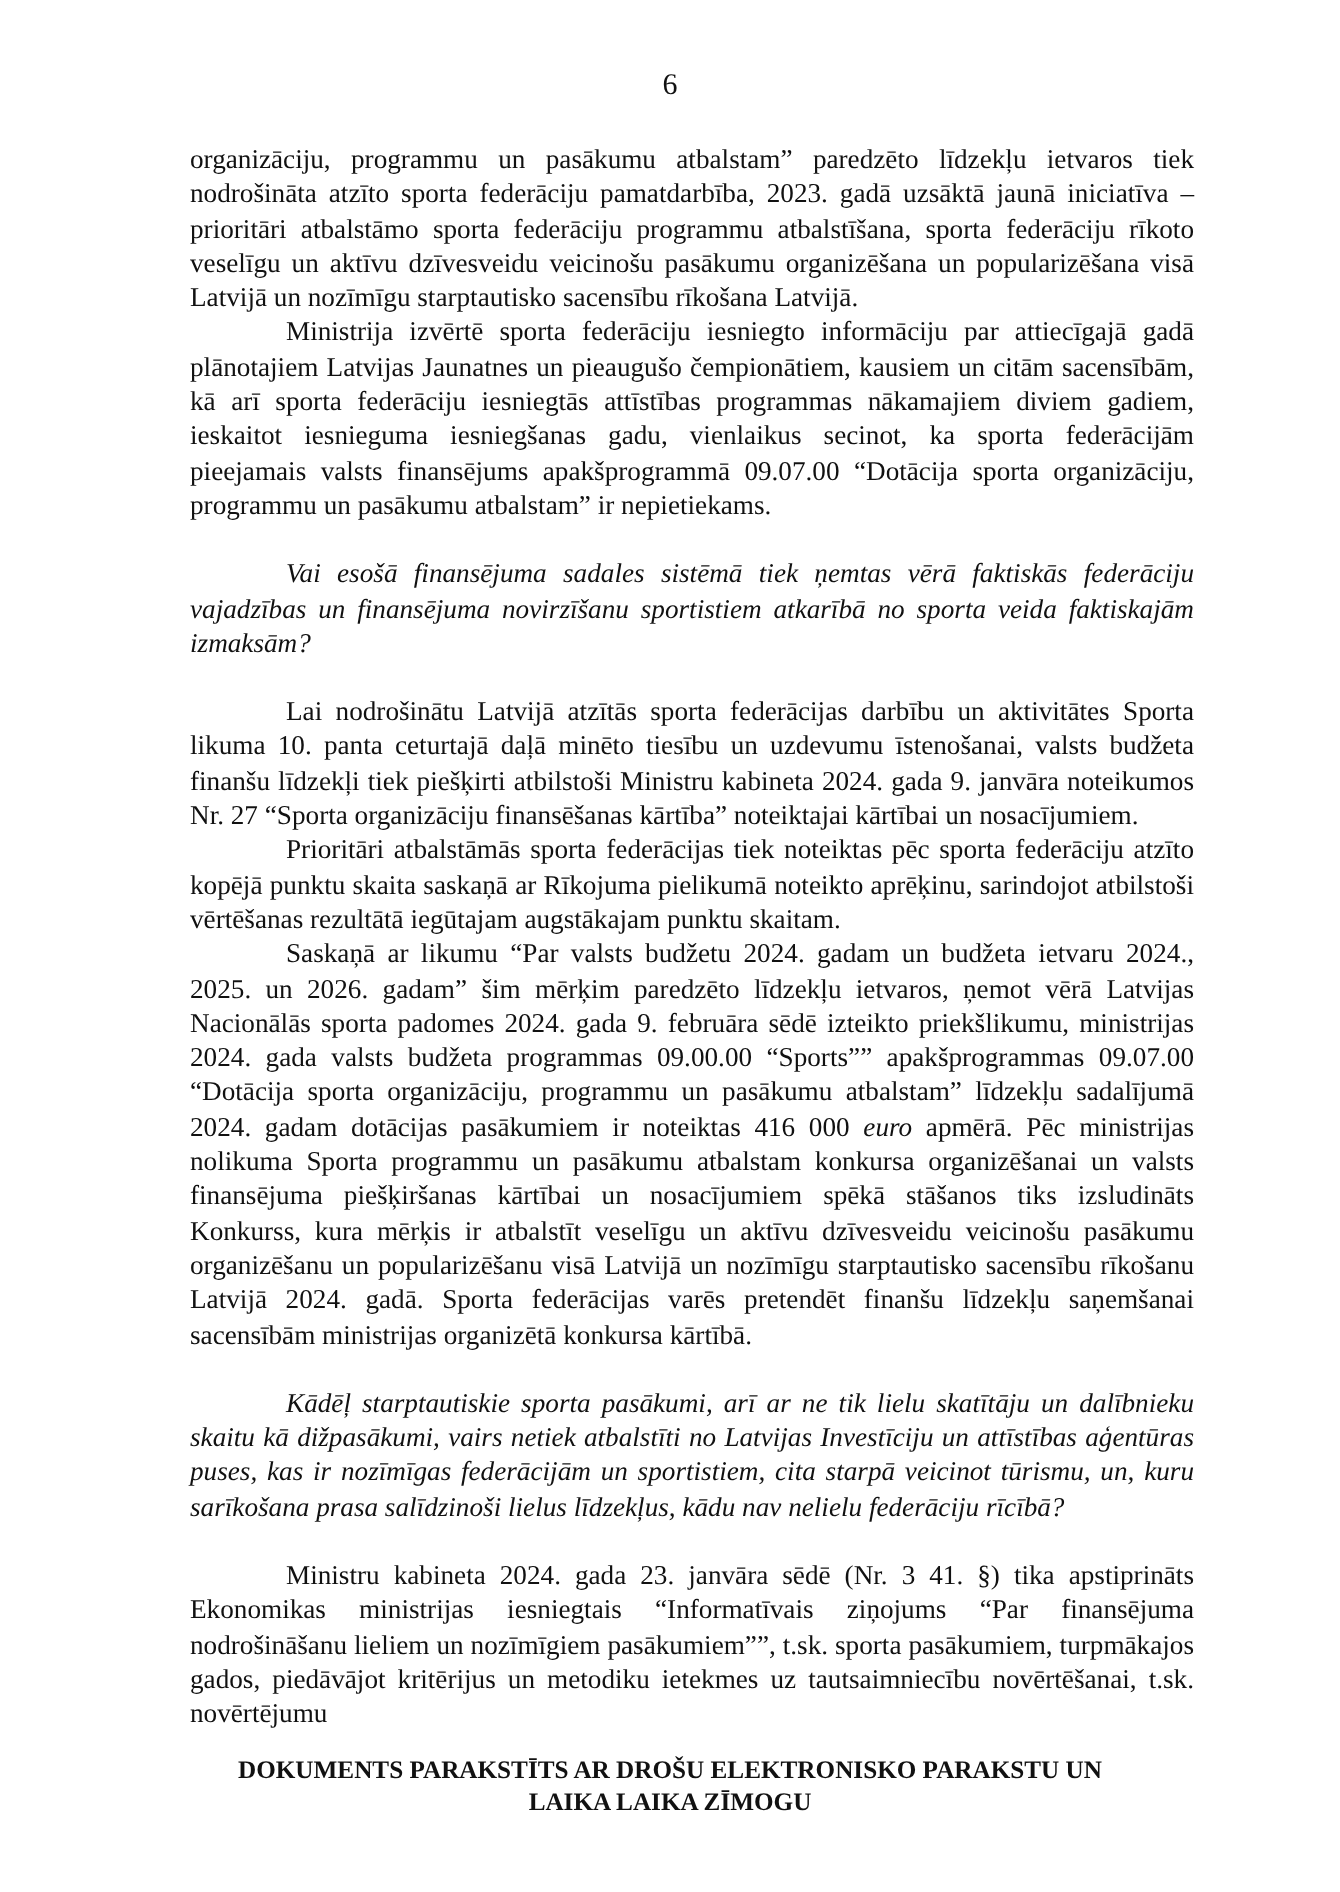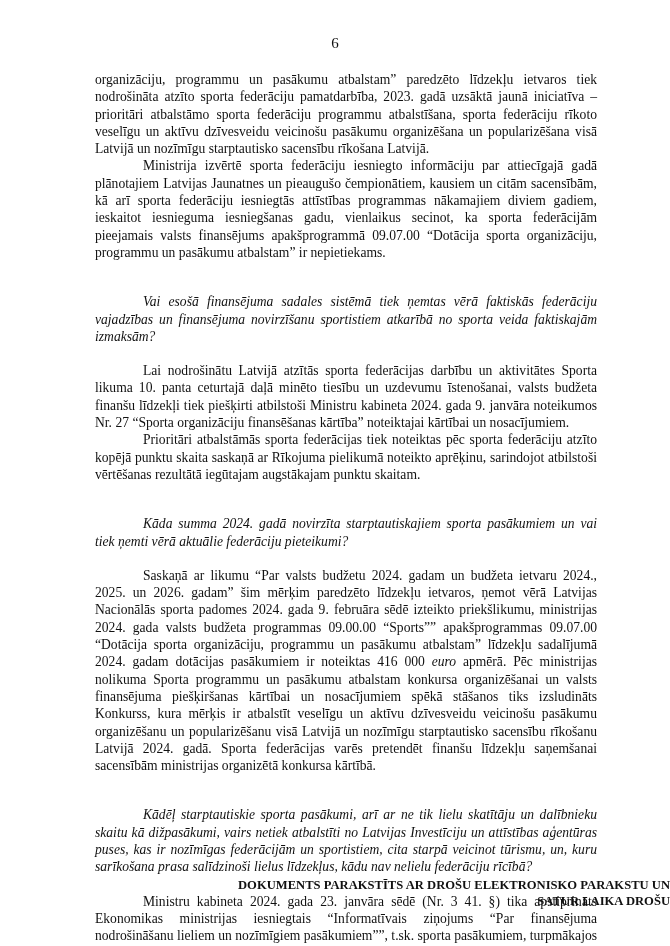--- a/index.html
+++ b/index.html
@@ -13,43 +13,42 @@
   }
   .page-number {
     position: absolute; top: 35px; left: 0; width: 670px; text-align: center;
     font-size: 15px;
   }
   .body {
     position: absolute; left: 95px; top: 71px; width: 502px;
   }
   p { margin: 0; text-align: justify; text-align-last: left; }
   .indent { text-indent: 48px; }
-  .q { font-style: italic; margin-top: 32px; margin-bottom: 17px; }
+  .q { font-style: italic; margin-top: 17px; margin-bottom: 17px; }
   .footer {
-    position: absolute; left: 0; top: 878px; width: 670px; text-align: right;
+    position: absolute; left: 0; top: 878px; width: 670px; text-align: center;
     font-weight: bold; font-size: 12.6px; line-height: 15.5px;
     font-family: "Liberation Serif", "DejaVu Serif", serif;
   }
   em { font-style: italic; }
 </style>
 </head>
 <body>
 
 <div class="page">
   <div class="page-number">6</div>
 
   <div class="body">
     <p>organizāciju, programmu un pasākumu atbalstam” paredzēto līdzekļu ietvaros tiek nodrošināta atzīto sporta federāciju pamatdarbība, 2023. gadā uzsāktā jaunā iniciatīva – prioritāri atbalstāmo sporta federāciju programmu atbalstīšana, sporta federāciju rīkoto veselīgu un aktīvu dzīvesveidu veicinošu pasākumu organizēšana un popularizēšana visā Latvijā un nozīmīgu starptautisko sacensību rīkošana Latvijā.</p>
     <p class="indent">Ministrija izvērtē sporta federāciju iesniegto informāciju par attiecīgajā gadā plānotajiem Latvijas Jaunatnes un pieaugušo čempionātiem, kausiem un citām sacensībām, kā arī sporta federāciju iesniegtās attīstības programmas nākamajiem diviem gadiem, ieskaitot iesnieguma iesniegšanas gadu, vienlaikus secinot, ka sporta federācijām pieejamais valsts finansējums apakšprogrammā 09.07.00 “Dotācija sporta organizāciju, programmu un pasākumu atbalstam” ir nepietiekams.</p>
     <p class="indent q">Vai esošā finansējuma sadales sistēmā tiek ņemtas vērā faktiskās federāciju vajadzības un finansējuma novirzīšanu sportistiem atkarībā no sporta veida faktiskajām izmaksām?</p>
     <p class="indent">Lai nodrošinātu Latvijā atzītās sporta federācijas darbību un aktivitātes Sporta likuma 10. panta ceturtajā daļā minēto tiesību un uzdevumu īstenošanai, valsts budžeta finanšu līdzekļi tiek piešķirti atbilstoši Ministru kabineta 2024. gada 9. janvāra noteikumos Nr. 27 “Sporta organizāciju finansēšanas kārtība” noteiktajai kārtībai un nosacījumiem.</p>
     <p class="indent">Prioritāri atbalstāmās sporta federācijas tiek noteiktas pēc sporta federāciju atzīto kopējā punktu skaita saskaņā ar Rīkojuma pielikumā noteikto aprēķinu, sarindojot atbilstoši vērtēšanas rezultātā iegūtajam augstākajam punktu skaitam.</p>
-    <p class="indent q">Kāda summa 2024. gadā novirzīta starptautiskajiem sporta pasākumiem un vai tiek ņemti vērā aktuālie federāciju pieteikumi?</p>
     <p class="indent"><span>Saskaņā ar likumu “Par valsts budžetu 2024. gadam un budžeta ietvaru 2024., 2025. un 2026. gadam” šim mērķim paredzēto līdzekļu ietvaros, ņemot vērā Latvijas Nacionālās sporta padomes 2024. gada 9. februāra sēdē izteikto priekšlikumu, ministrijas 2024. gada valsts budžeta programmas 09.00.00 “Sports”” apakšprogrammas 09.07.00 “Dotācija sporta organizāciju, programmu un pasākumu atbalstam” līdzekļu sadalījumā 2024. gadam dotācijas pasākumiem ir noteiktas 416 000 </span><em>euro</em><span> apmērā. Pēc ministrijas nolikuma Sporta programmu un pasākumu atbalstam konkursa organizēšanai un valsts finansējuma piešķiršanas kārtībai un nosacījumiem spēkā stāšanos tiks izsludināts Konkurss, kura mērķis ir atbalstīt veselīgu un aktīvu dzīvesveidu veicinošu pasākumu organizēšanu un popularizēšanu visā Latvijā un nozīmīgu starptautisko sacensību rīkošanu Latvijā 2024. gadā. Sporta federācijas varēs pretendēt finanšu līdzekļu saņemšanai sacensībām ministrijas organizētā konkursa kārtībā.</span></p>
     <p class="indent q">Kādēļ starptautiskie sporta pasākumi, arī ar ne tik lielu skatītāju un dalībnieku skaitu kā dižpasākumi, vairs netiek atbalstīti no Latvijas Investīciju un attīstības aģentūras puses, kas ir nozīmīgas federācijām un sportistiem, cita starpā veicinot tūrismu, un, kuru sarīkošana prasa salīdzinoši lielus līdzekļus, kādu nav nelielu federāciju rīcībā?</p>
     <p class="indent">Ministru kabineta 2024. gada 23. janvāra sēdē (Nr. 3 41. §) tika apstiprināts Ekonomikas ministrijas iesniegtais “Informatīvais ziņojums “Par finansējuma nodrošināšanu lieliem un nozīmīgiem pasākumiem””, t.sk. sporta pasākumiem, turpmākajos gados, piedāvājot kritērijus un metodiku ietekmes uz tautsaimniecību novērtēšanai, t.sk. novērtējumu</p>
   </div>
 
   <div class="footer">
     <div>DOKUMENTS PARAKSTĪTS AR DROŠU ELEKTRONISKO PARAKSTU UN</div>
-    <div>SATUR LAIKA DROŠU</div>
+    <div>LAIKA LAIKA ZĪMOGU</div>
   </div>
 </div>
 
 </body></html>

